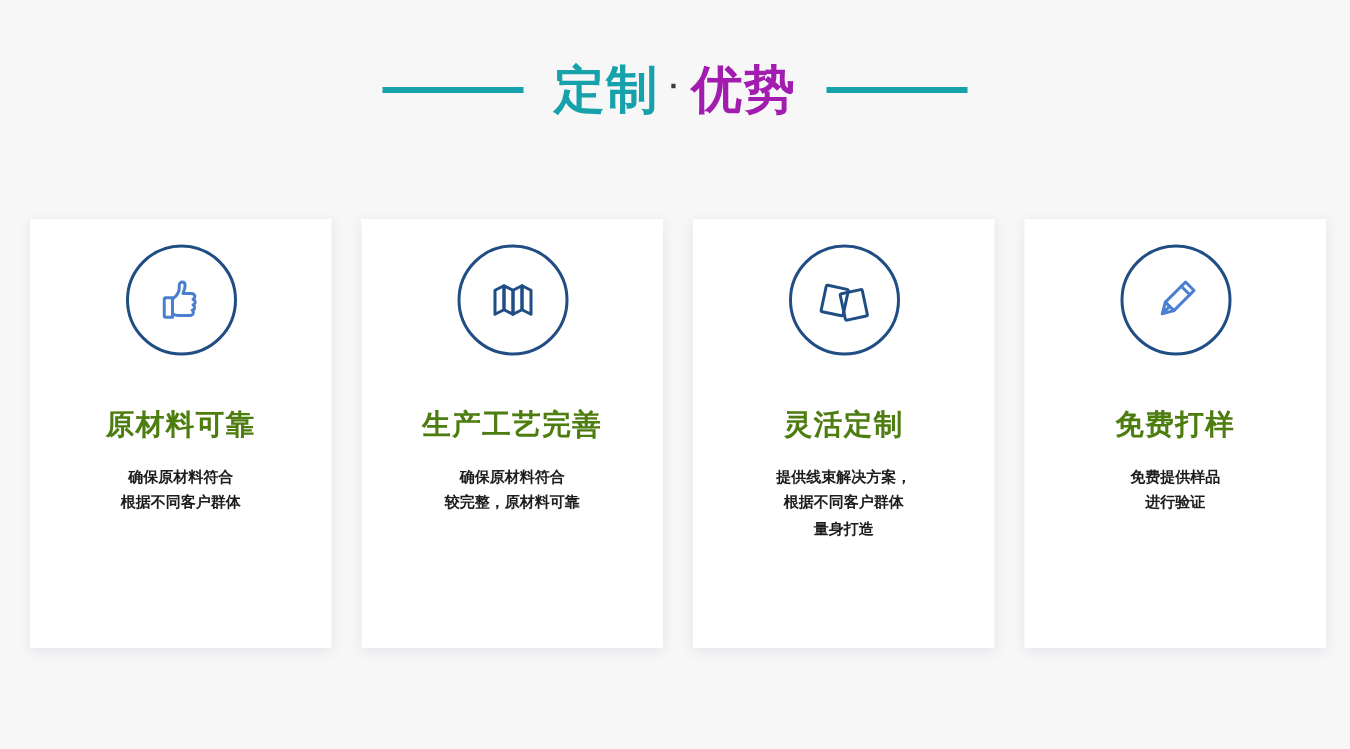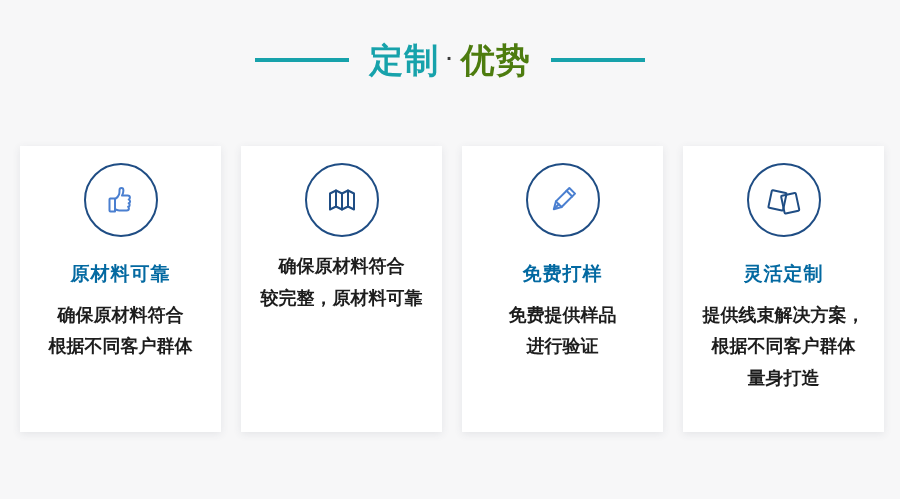--- a/index.html
+++ b/index.html
@@ -44,21 +44,21 @@
     gap: 2px;
   }
   .title-primary { color: #17a2ab; }
   .title-dot {
     color: #3a3a3a;
     font-size: 20px;
     padding: 0 5px;
     position: relative;
     top: -2px;
   }
-  .title-secondary { color: #4d7c0f; }
+  .title-secondary { color: #a21caf; }
 
   
   .cards {
     position: absolute;
     top: 146px;
     left: 20px;
     width: 866px;
     height: 286px;
     display: flex;
     gap: 20px;
@@ -80,31 +80,31 @@
     border: 2px solid #1f4d84;
     border-radius: 50%;
     display: flex;
     align-items: center;
     justify-content: center;
     flex: none;
   }
   .icon-circle svg { display: block; }
 
   .card-title {
-    margin-top: 26px;
+    margin-top: 36px;
     font-size: 19px;
     font-weight: bold;
-    color: #0369a1;
+    color: #4d7c0f;
     letter-spacing: 1px;
     line-height: 1.2;
     text-align: right;
   }
   .card-body {
     margin-top: 14px;
-    font-size: 18px;
+    font-size: 10px;
     font-weight: bold;
     color: #1d1d1d;
     line-height: 1.75;
     text-align: center;
     padding: 0 8px;
   }
   .card-body div { white-space: nowrap; }
 </style>
 </head>
 <body>
@@ -141,23 +141,41 @@
     <div class="icon-circle">
       <span>
         <svg width="40" height="40" viewBox="0 0 40 40" fill="none" stroke="#1f4d84" stroke-width="2" stroke-linejoin="round" stroke-linecap="round">
           <path d="M8 13.5l6-3v16l-6 3v-16z"></path>
           <path d="M14 10.5l6 3v16l-6-3v-16z"></path>
           <path d="M20 13.5l6-3v16l-6 3v-16z"></path>
           <path d="M26 10.5l6 3v16l-6-3v-16z"></path>
         </svg>
       </span>
     </div>
+    <div class="card-title">生产工艺完善</div>
     <div class="card-body">
       <div>确保原材料符合</div>
       <div>较完整，原材料可靠</div>
+    </div>
+  </div>
+
+  <div class="card">
+    <div class="icon-circle">
+      <span>
+        <svg width="40" height="40" viewBox="0 0 40 40" fill="none" stroke="#1f4d84" stroke-width="2" stroke-linejoin="round" stroke-linecap="round">
+          <rect x="17" y="16" width="15" height="18" rx="1" transform="rotate(-12 17 16)"></rect>
+          <rect x="8" y="10" width="15" height="18" rx="1" transform="rotate(12 8 10)"></rect>
+        </svg>
+      </span>
+    </div>
+    <div class="card-title">灵活定制</div>
+    <div class="card-body">
+      <div>提供线束解决方案，</div>
+      <div>根据不同客户群体</div>
+      <div>量身打造</div>
     </div>
   </div>
 
   <div class="card">
     <div class="icon-circle">
       <span>
         <svg width="40" height="40" viewBox="0 0 40 40" fill="none" stroke="#4a7fd0" stroke-width="2" stroke-linejoin="round" stroke-linecap="round">
           <g transform="rotate(45 20 20)">
             <path d="M16 7h8v19l-4 7-4-7V7z"></path>
             <path d="M16 11h8"></path>
@@ -167,30 +185,13 @@
         </svg>
       </span>
     </div>
     <div class="card-title">免费打样</div>
     <div class="card-body">
       <div>免费提供样品</div>
       <div>进行验证</div>
     </div>
   </div>
 
-  <div class="card">
-    <div class="icon-circle">
-      <span>
-        <svg width="40" height="40" viewBox="0 0 40 40" fill="none" stroke="#1f4d84" stroke-width="2" stroke-linejoin="round" stroke-linecap="round">
-          <rect x="17" y="16" width="15" height="18" rx="1" transform="rotate(-12 17 16)"></rect>
-          <rect x="8" y="10" width="15" height="18" rx="1" transform="rotate(12 8 10)"></rect>
-        </svg>
-      </span>
-    </div>
-    <div class="card-title">灵活定制</div>
-    <div class="card-body">
-      <div>提供线束解决方案，</div>
-      <div>根据不同客户群体</div>
-      <div>量身打造</div>
-    </div>
-  </div>
-
 </div>
 
 </body></html>

